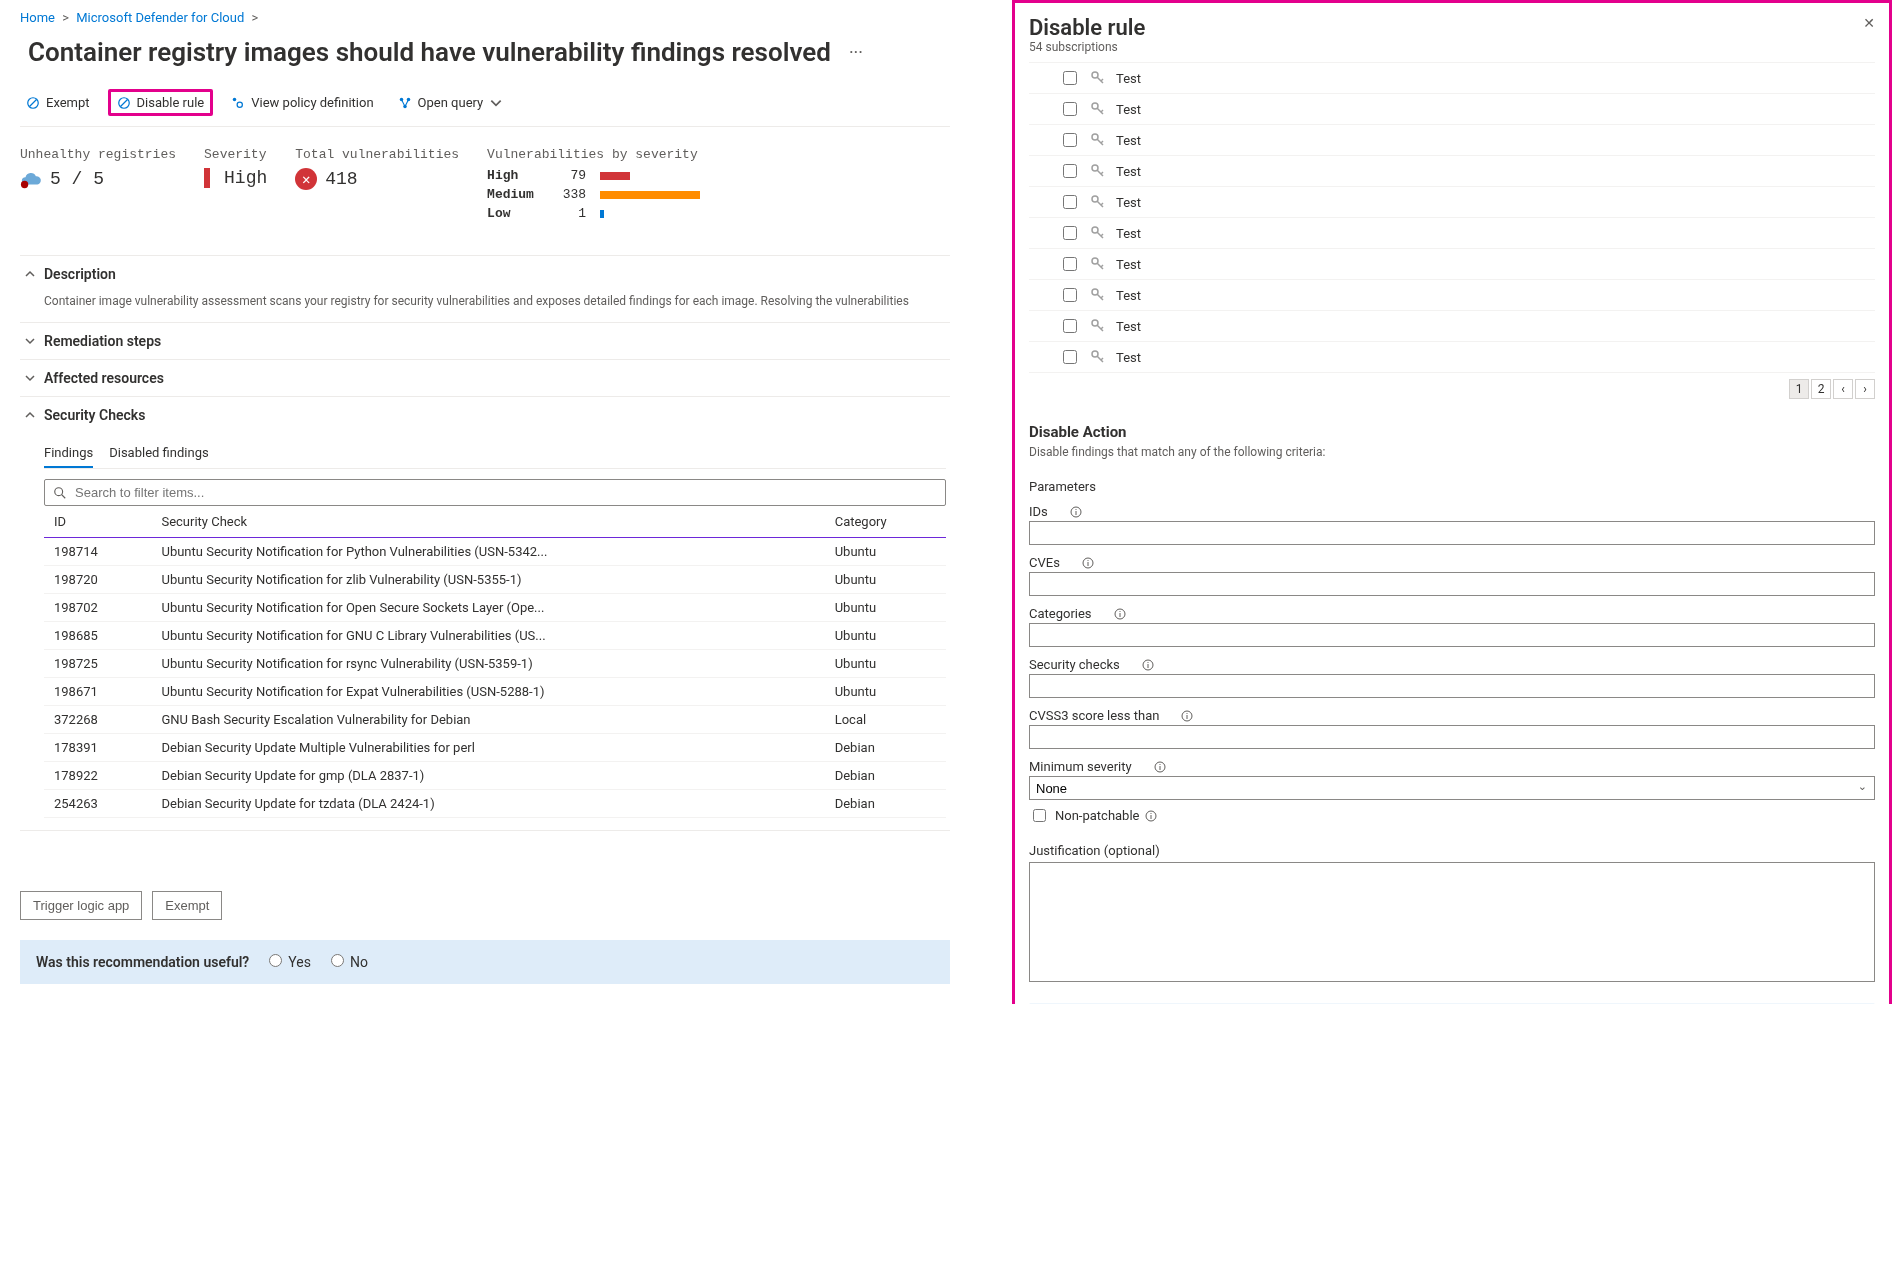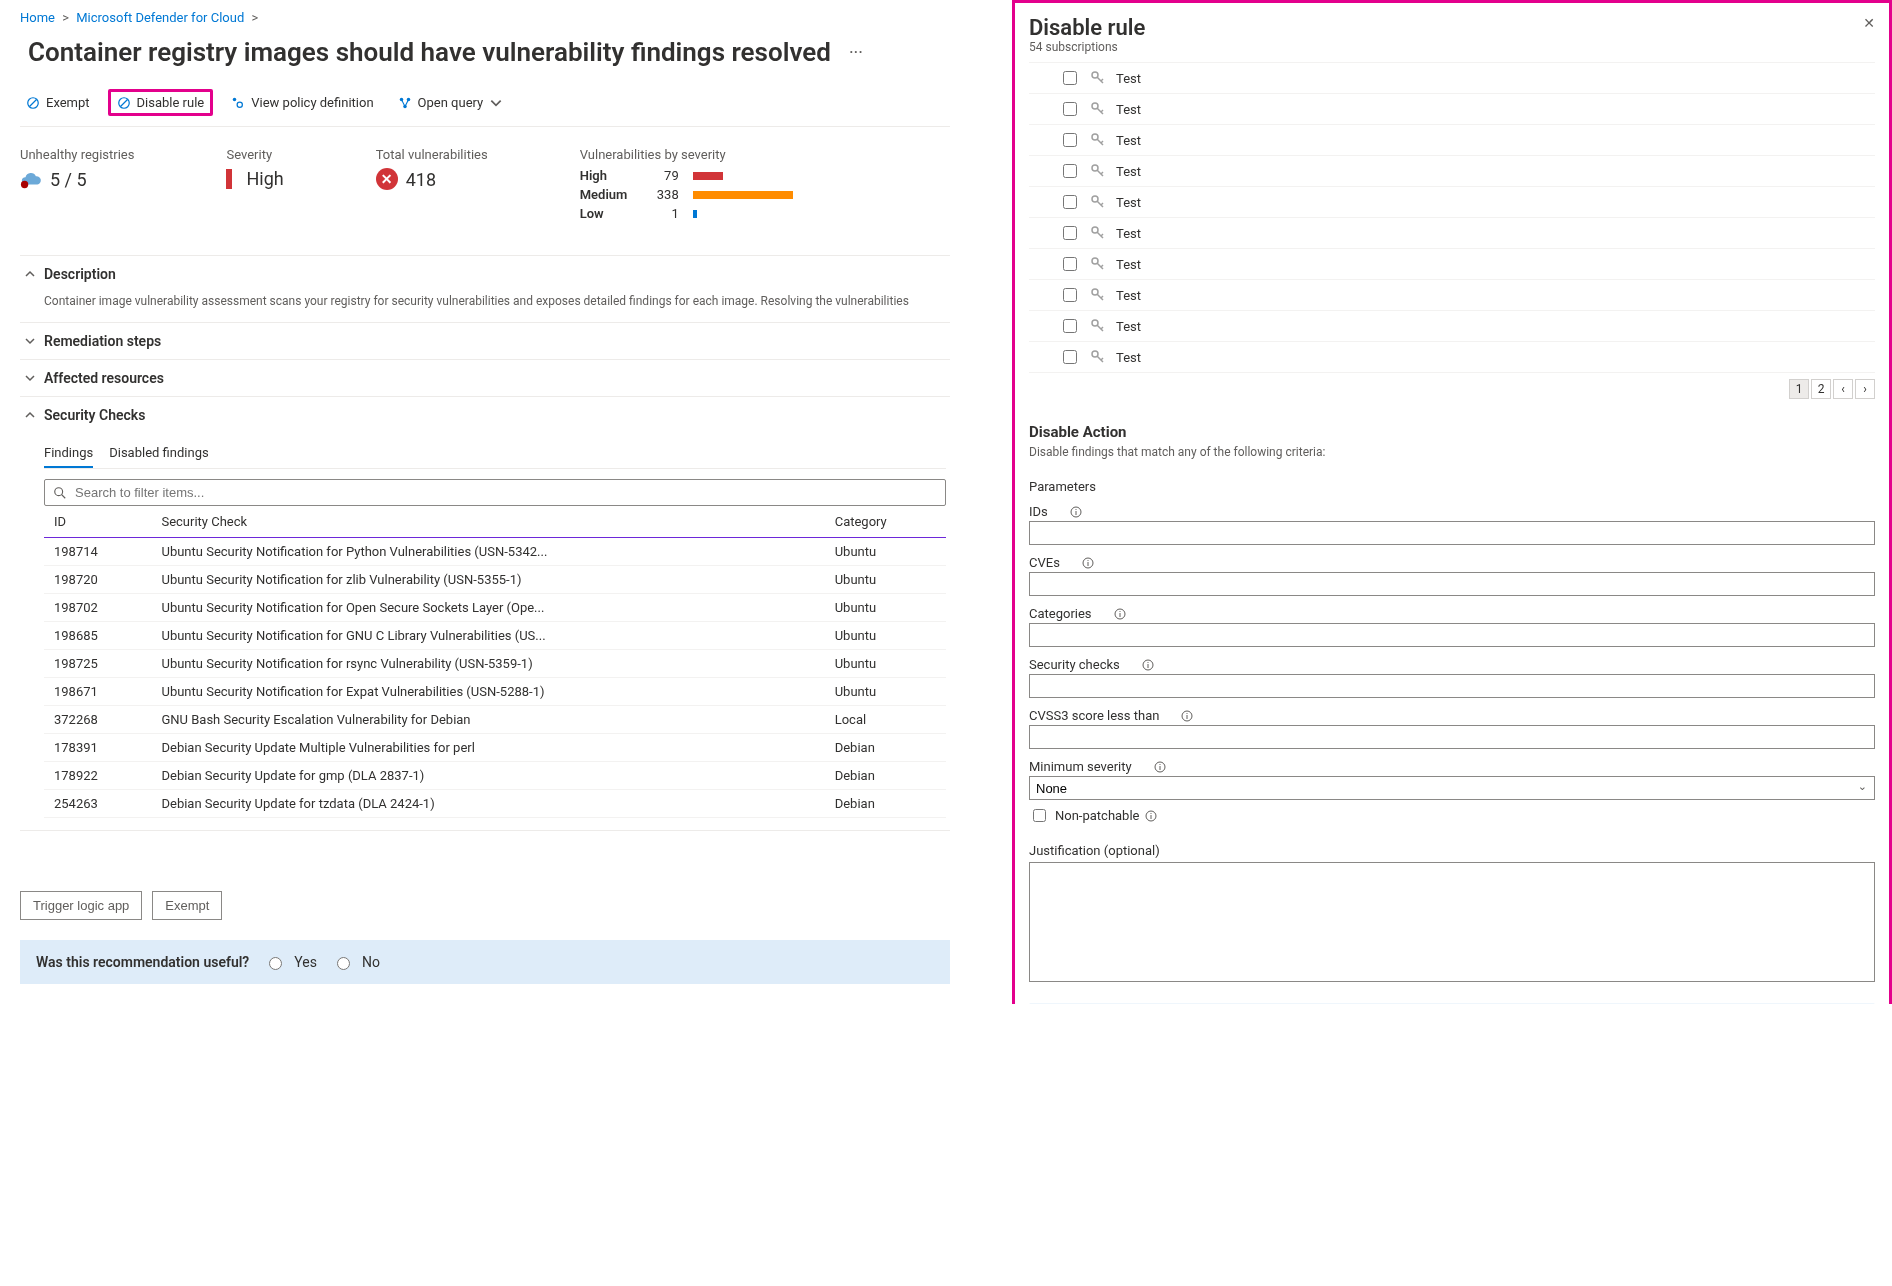--- a/index.html
+++ b/index.html
@@ -24,21 +24,21 @@
   h1.page-title { font-size:26px; font-weight:600; margin:8px; color:#323130; }
   .dots { color:#605e5c; font-size:18px; cursor:pointer; }
 
   
   .toolbar { display:flex; align-items:center; gap:12px; padding-bottom:10px; border-bottom:1px solid #edebe9; }
   .tool { display:inline-flex; align-items:center; gap:6px; color:#323130; cursor:pointer; padding:3px 6px; font-size:13px; }
   .tool.disable_highlight { border:3px solid #e3008c; border-radius:2px; padding:3px 6px; }
   .tool svg { width:14px; height:14px; }
 
   
-  .overview { display:flex; gap:92px; margin:20px 0 30px 0; flex-wrap:wrap; }
+  .overview { display:flex; gap:28px; margin:20px 0 30px 0; flex-wrap:wrap;font-family:Liberation Mono, monospace; }
   .ov-item .label { color:#605e5c; font-size:13px; margin-bottom:6px; }
   .ov-item .big { font-size:18px; font-weight:400; display:flex; align-items:center; gap:8px; }
 
   .sev-bar { display:inline-block; width:6px; height:20px; background:#d13438; margin-right:6px; vertical-align:middle; }
   .cloud-icon { width:22px;height:22px;display:inline-block; }
   .circle-x { width:22px; height:22px; border-radius:50%; background:#d13438; display:inline-flex; align-items:center; justify-content:center; color:#fff; font-weight:700; font-size:14px; }
 
   .vuln-table { font-size:13px; }
   .vuln-table .row { display:flex; align-items:center; gap:14px; margin-bottom:4px; }
   .vuln-table .vhead { font-weight:600; width:55px; }
@@ -70,21 +70,21 @@
   table.findings th { text-align:left; padding:8px 10px; font-weight:400; border-bottom:1px solid #6d28d9; }
   table.findings td { padding:6px 10px; border-bottom:1px solid #f3f2f1; color:#323130; white-space:nowrap; overflow:hidden; text-overflow:ellipsis; }
   table.findings td:nth-child(2){ max-width:400px; white-space:nowrap; overflow:hidden; text-overflow:ellipsis; }
 
   
   .bottom-btns { margin-top:60px; display:flex; gap:10px; }
   .btn-secondary { border:1px solid #8a8886; background:#fff; color:#605e5c; padding:6px 12px; font-size:13px; cursor:pointer; }
 
   
   .feedback { margin-top:20px; background:#deecf9; padding:14px 16px; display:flex; align-items:center; gap:20px; font-size:14px; font-weight:600; color:#323130; }
-  .feedback label { font-weight:400; display:flex; align-items:flex-end; gap:12px; cursor:pointer; }
+  .feedback label { font-weight:400; display:flex; align-items:flex-start; gap:6px; cursor:pointer; }
   .feedback input[type=radio]{ margin:0; }
 
   
   .panel {
     position:absolute; top:0; right:0;
     width:880px;
     background:#fff;
     border:3px solid #e3008c;
     min-height:1280px;
     padding:12px 14px;

